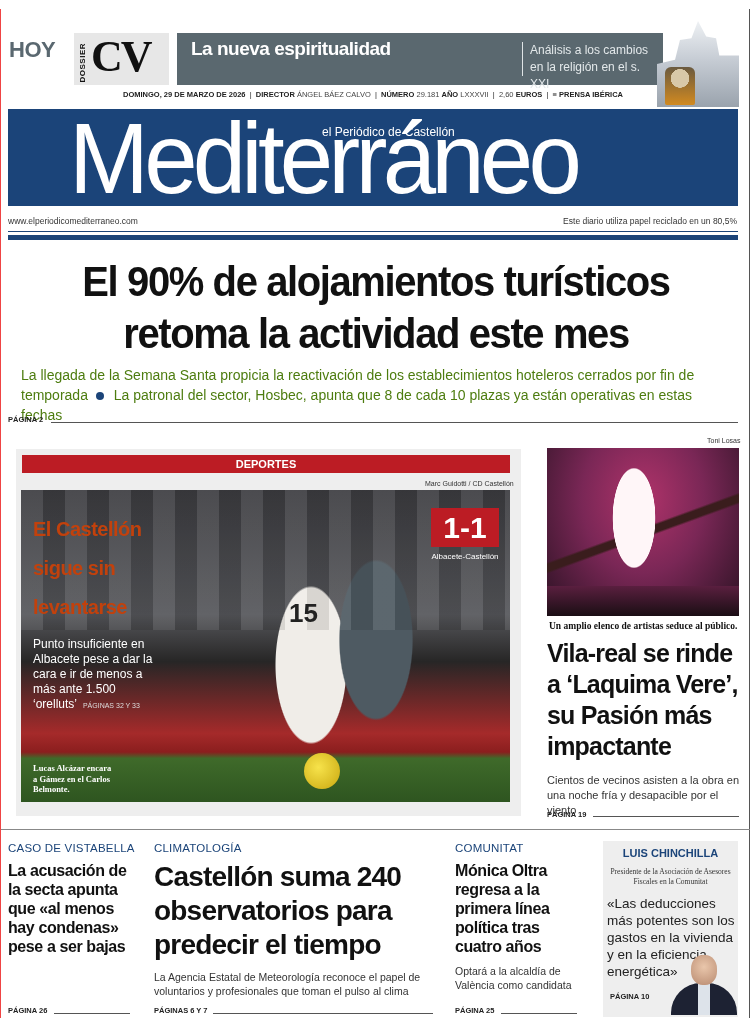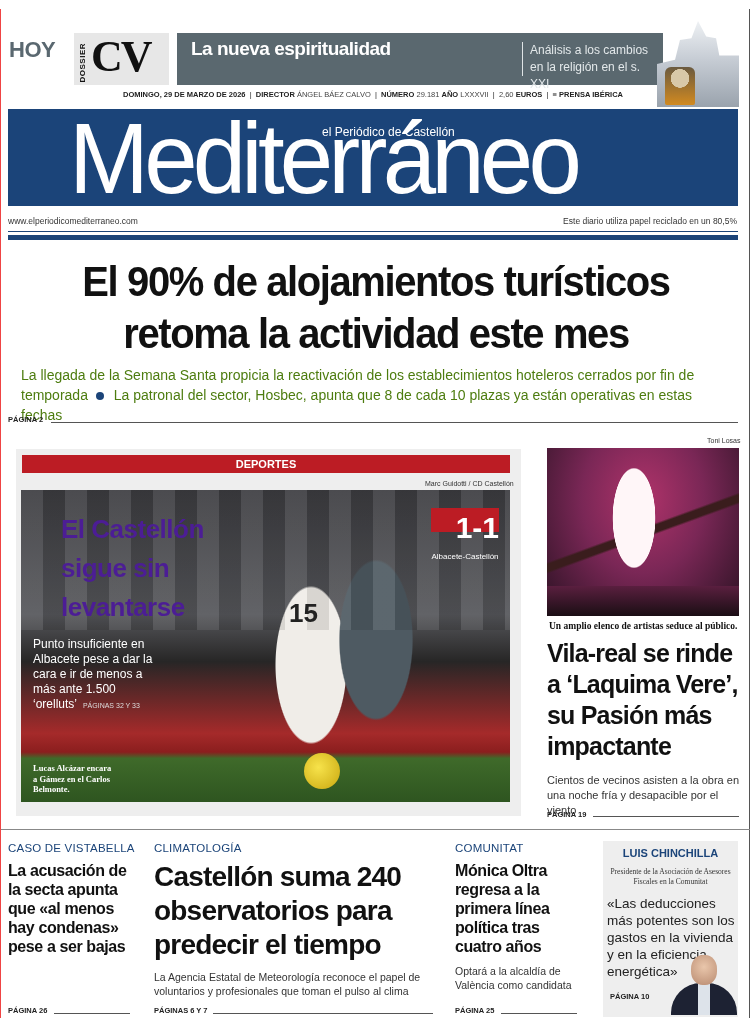--- a/index.html
+++ b/index.html
@@ -44,23 +44,23 @@
   .sport-bar { position: absolute; left: 21px; top: 446px; width: 488px; height: 18px; background: #bc1c24; color: #fff; font-weight: bold; font-size: 11px; text-align: center; line-height: 18px; }
   .credit { position: absolute; font-size: 7px; color: #333; }
   .sport-photo { position: absolute; left: 20px; top: 481px; width: 489px; height: 312px; overflow: hidden;
      background:
        radial-gradient(ellipse 60px 130px at 355px 150px, #4e5a62 0 60%, transparent 62%),
        radial-gradient(ellipse 50px 110px at 290px 175px, #f0ede8 0 70%, transparent 72%),
        linear-gradient(180deg, #3c3c40 0%, #55565a 40%, #272626 55%, #a52a2a 78%, #8b1e1e 84%, #3f6a2a 86%, #2e5520 100%); }
   .stands { position: absolute; left: 0; top: 0; width: 489px; height: 140px; background: repeating-linear-gradient(90deg, rgba(255,255,255,0.08) 0 22px, rgba(0,0,0,0.1) 22px 44px); }
   .banner-txt { position: absolute; left: 140px; top: 140px; font-size: 32px; font-weight: bold; color: rgba(255,255,255,0.55); }
   .ball { position: absolute; left: 283px; top: 263px; width: 36px; height: 36px; border-radius: 50%; background: radial-gradient(circle at 40% 40%, #f7e34b, #c9a70f); }
-  .score-box { position: absolute; left: 430px; top: 499px; width: 68px; height: 24px; background: #bc1c24; color: #fff; font-weight: bold; font-size: 30px; text-align: right; line-height: 39px; }
+  .score-box { position: absolute; left: 430px; top: 499px; width: 68px; height: 39px; background: #bc1c24; color: #fff; font-weight: bold; font-size: 30px; text-align: center; line-height: 39px; }
   .score-lbl { position: absolute; left: 424px; top: 543px; width: 80px; text-align: center; font-size: 8px; color: #fff; }
-  .sport-head { position: absolute; left: 32px; top: 501px; font-weight: bold; font-size: 26px; line-height: 39px; color: #4c1d95; letter-spacing: -0.5px; margin-left: 28px; }
+  .sport-head { position: absolute; left: 32px; top: 501px; font-weight: bold; font-size: 20px; line-height: 39px; color: #c2410c; letter-spacing: -0.5px; }
   .sport-sub { position: absolute; left: 32px; top: 628px; width: 125px; font-size: 12px; line-height: 15px; color: #fff; }
   .sport-sub .pg { font-size: 7px; color: #ddd; margin-left: 3px; }
   .sport-caption { position: absolute; left: 32px; top: 754px; font-family: "Liberation Serif", serif; font-size: 8.5px; line-height: 10.5px; color: #fff; font-weight: bold; }
 
   
   .vila-photo { position: absolute; left: 546px; top: 439px; width: 192px; height: 168px; overflow: hidden;
      background:
        radial-gradient(ellipse 30px 70px at 87px 70px, #fff6f8 0 70%, transparent 72%),
        linear-gradient(160deg, transparent 48%, #3a1d1d 49% 52%, transparent 53%),
        radial-gradient(ellipse at 50% 30%, #b0336a 0%, #7a2756 45%, #2a1222 100%); }

